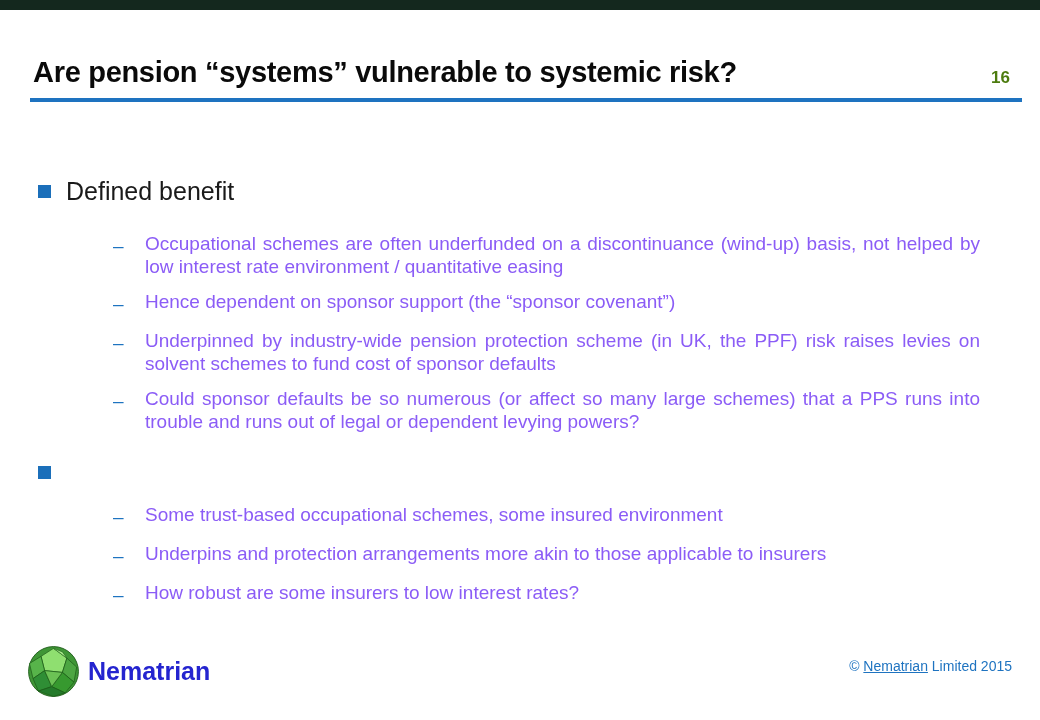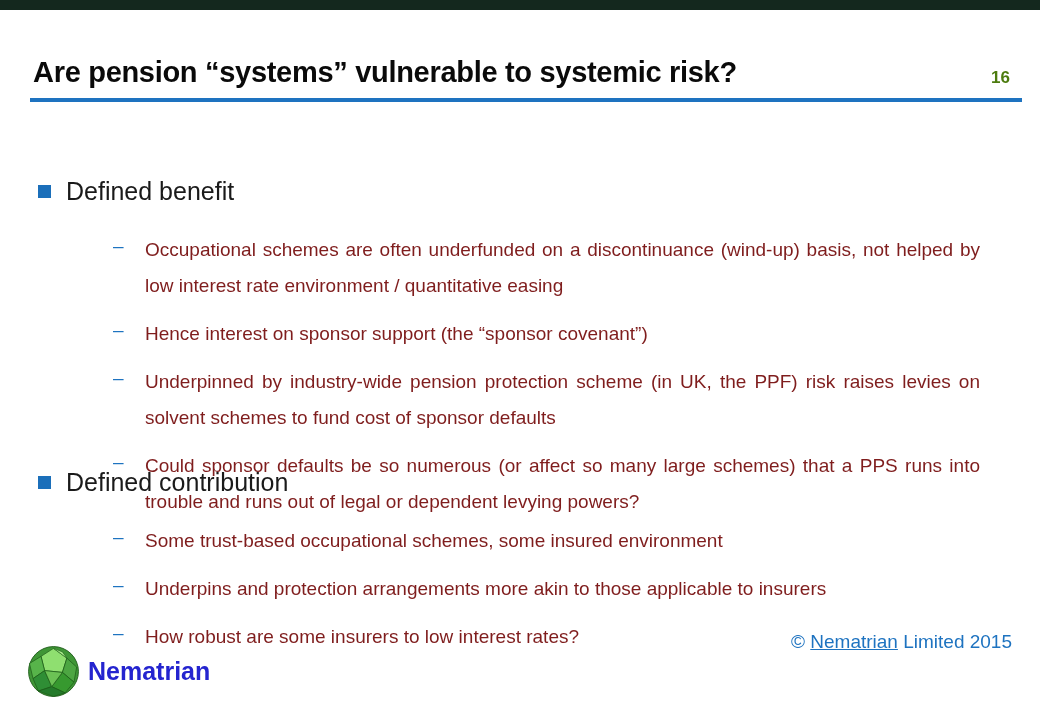--- a/index.html
+++ b/index.html
@@ -89,22 +89,22 @@
   }
   .dash-bullet {
     flex: 0 0 32px;
     color: #1e73c0;
     font-size: 19px;
     line-height: 27px;
   }
   .bullet-text {
     flex: 1 1 auto;
     font-size: 19px;
-    line-height: 36px;
-    color: #7f1d1d;
+    line-height: 23px;
+    color: #8b5cf6;
     text-align: justify;
   }
 
   .footer-logo {
     position: absolute;
     left: 25px;
     top: 643px;
     display: flex;
     align-items: center;
   }
@@ -115,22 +115,22 @@
   }
   .logo-text {
     font-size: 25px;
     font-weight: bold;
     color: #2424cf;
   }
 
   .copyright {
     position: absolute;
     right: 28px;
-    top: 631px;
-    font-size: 19px;
+    top: 658px;
+    font-size: 14px;
     color: #1e73c0;
     white-space: pre;
   }
   .copyright a, .copyright .link {
     color: #1e73c0;
     text-decoration: underline;
     cursor: pointer;
   }
 </style>
 </head>
@@ -151,37 +151,36 @@
       <span class="square-bullet"></span>
       <span class="section-heading">Defined benefit</span>
     </div>
     <div class="bullet-list">
       <div class="bullet-item">
         <span class="dash-bullet">–</span>
         <span class="bullet-text">Occupational schemes are often underfunded on a discontinuance (wind-up) basis, not helped by low interest rate environment / quantitative easing</span>
       </div>
       <div class="bullet-item">
         <span class="dash-bullet">–</span>
-        <span class="bullet-text">Hence interest on sponsor support (the “sponsor covenant”)</span>
+        <span class="bullet-text">Hence dependent on sponsor support (the “sponsor covenant”)</span>
       </div>
       <div class="bullet-item">
         <span class="dash-bullet">–</span>
         <span class="bullet-text">Underpinned by industry-wide pension protection scheme (in UK, the PPF) risk raises levies on solvent schemes to fund cost of sponsor defaults</span>
       </div>
       <div class="bullet-item">
         <span class="dash-bullet">–</span>
         <span class="bullet-text">Could sponsor defaults be so numerous (or affect so many large schemes) that a PPS runs into trouble and runs out of legal or dependent levying powers?</span>
       </div>
     </div>
   </div>
 
   <div class="section section-2">
     <div class="section-heading-row">
       <span class="square-bullet"></span>
-      <span class="section-heading">Defined contribution</span>
     </div>
     <div class="bullet-list">
       <div class="bullet-item">
         <span class="dash-bullet">–</span>
         <span class="bullet-text">Some trust-based occupational schemes, some insured environment</span>
       </div>
       <div class="bullet-item">
         <span class="dash-bullet">–</span>
         <span class="bullet-text">Underpins and protection arrangements more akin to those applicable to insurers</span>
       </div>

